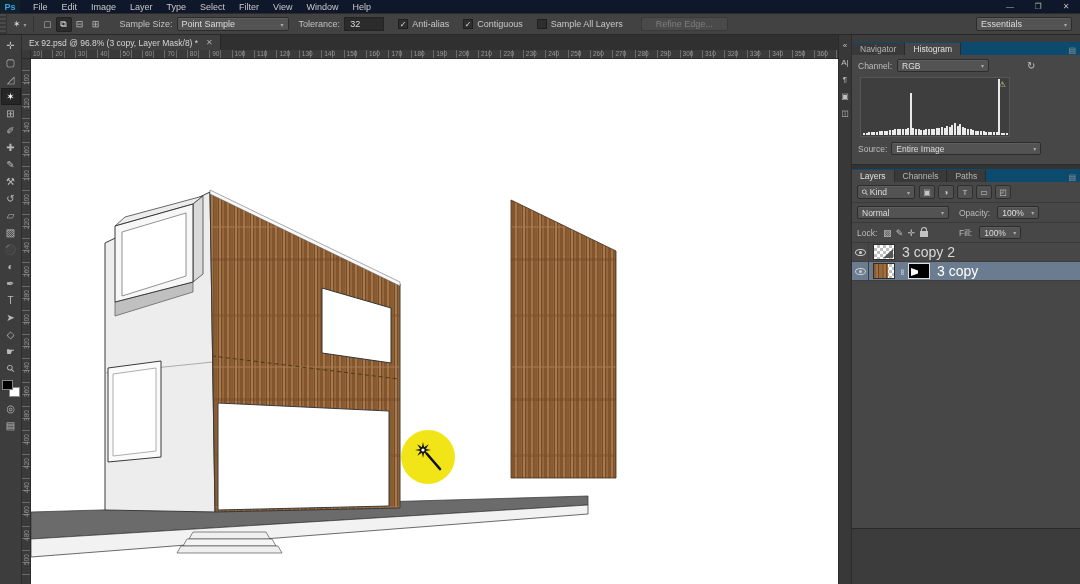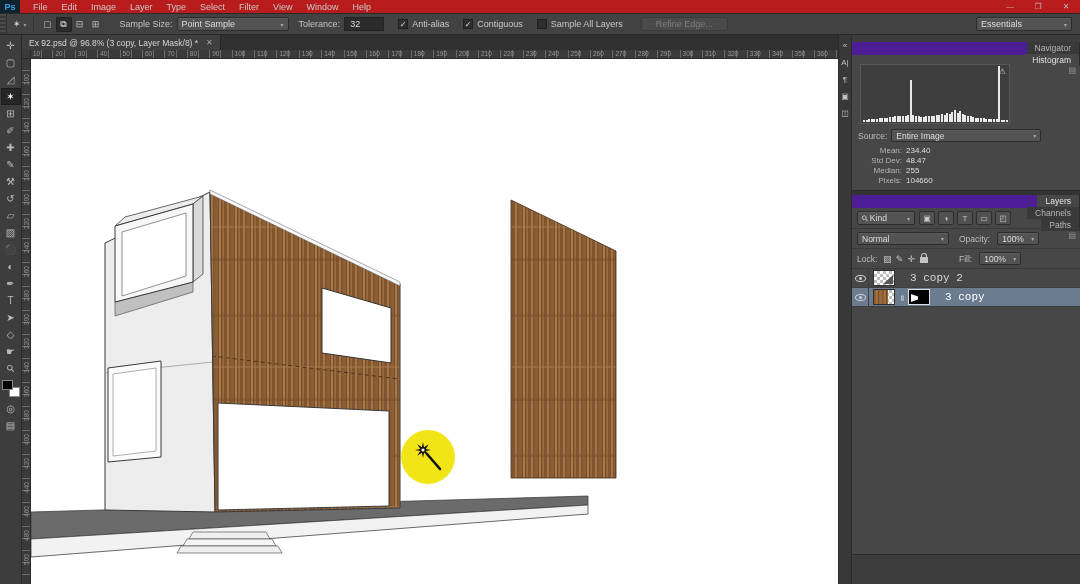--- a/index.html
+++ b/index.html
@@ -1,21 +1,21 @@
 <!DOCTYPE html>
 <html style="--sel: #6b7b90;"><head>
 <meta charset="utf-8">
 <style>
   * { margin:0; padding:0; box-sizing:border-box; }
   html,body { width:1080px; height:584px; overflow:hidden; background:#333; }
   body { font-family:"Liberation Sans", sans-serif; color:#cfcfcf; -webkit-font-smoothing:antialiased; }
   .app { position:absolute; inset:0; width:1080px; height:584px; background:#3c3c3c; }
 
   
-  .titlebar { position:absolute; left:0; top:0; width:1080px; height:14px; background:#b91c1c; border-bottom:1px solid #2a2a2a; display:flex; align-items:center; z-index:30; }
+  .titlebar { position:absolute; left:0; top:0; width:1080px; height:14px; background:#0f172a; border-bottom:1px solid #2a2a2a; display:flex; align-items:center; z-index:30; }
   .ps-logo { width:20px; height:13px; background:#10222e; color:#37a5e5; font-size:9px; font-weight:bold; display:flex; align-items:center; justify-content:center; margin-right:6px; }
   .menu-item { font-size:9px; color:#c8c8c8; padding:8px 7px; line-height:14px; cursor:default; }
   .win-btns { margin-left:auto; display:flex; }
   .win-btn { width:28px; height:13px; font-size:8px; color:#bbb; display:flex; align-items:center; justify-content:center; }
 
   
   .optionsbar { position:absolute; left:0; top:14px; width:1080px; height:21px; background:#424242; border-bottom:1px solid #282828; display:flex; align-items:center; font-size:9px; z-index:29; }
   .ob-grip { width:7px; height:100%; border-right:1px solid #333; background:repeating-linear-gradient(to bottom,#4a4a4a 0 2px,#383838 2px 4px); }
   .ob-tool { display:flex; align-items:center; color:#ddd; padding:0 6px; border-right:1px solid #333; height:16px; }
   .ob-tool .caret { font-size:6px; margin-left:3px; color:#999; }
@@ -55,21 +55,21 @@
   .vruler span { position:absolute; left:-6px; width:20px; font-size:6.5px; color:#979797; transform:rotate(-90deg); text-align:center; }
   .canvas { position:absolute; left:31px; top:59px; width:807px; height:525px; background:#ffffff; z-index:10; }
   .canvas svg { display:block; width:807px; height:525px; }
 
   
   .dockstrip { position:absolute; left:838px; top:35px; width:14px; height:549px; background:#383838; border-left:1px solid #2b2b2b; border-right:1px solid #2b2b2b; z-index:20; display:flex; flex-direction:column; align-items:center; padding-top:3px; gap:2px; }
   .dock-ic { width:13px; height:15px; display:flex; align-items:center; justify-content:center; font-size:8px; color:#c0c0c0; }
 
   
   .rightpanels { position:absolute; left:852px; top:35px; width:228px; height:549px; background:#3c3c3c; z-index:20; font-size:8.5px; }
-  .tabrow { display:flex; height:13px; background:#4c1d95; align-items:flex-end;flex-direction:column; }
+  .tabrow { display:flex; height:13px; background:#0c4a6e; align-items:flex-end; }
   .ptab { padding:1px 8px 1px; font-size:8.5px; color:#b5b5b5; background:#393939; border-right:1px solid #2a2a2a; }
   .ptab.active { background:#474747; color:#e2e2e2; }
   .tabrow .pmenu { margin-left:auto; color:#9a9a9a; font-size:8px; padding-right:4px; }
   .panel-body { background:#474747; border-bottom:1px solid #2a2a2a; }
 
   .hist-body { padding:4px 6px 5px; }
   .row { display:flex; align-items:center; }
   .hist-channel .lbl { color:#bdbdbd; margin-right:5px; }
   .hist-channel .well { width:92px; height:13px; }
   .hist-refresh { margin-left:38px; color:#c5c5c5; font-size:10px; }
@@ -105,21 +105,21 @@
   .eye::after { content:""; position:absolute; left:3px; top:1.5px; width:3px; height:3px; border-radius:50%; background:#cfcfcf; }
   .thumb { width:22px; height:16px; margin:0 4px; border:1px solid #2e2e2e; position:relative; overflow:hidden;
            background-image:linear-gradient(45deg,#bfbfbf 25%,transparent 25%,transparent 75%,#bfbfbf 75%),linear-gradient(45deg,#bfbfbf 25%,transparent 25%,transparent 75%,#bfbfbf 75%); background-color:#fff; background-size:6px 6px; background-position:0 0,3px 3px; }
   .thumb.white { background:#fdfdfd; }
   .thumb.white::after { content:""; position:absolute; left:0; top:0; width:100%; height:4px; background:#e9e9e9; }
   .thumb .shape { position:absolute; right:1px; bottom:1px; width:10px; height:9px; background:#555; clip-path:polygon(100% 0,100% 100%,0 100%); }
   .thumb .wood { position:absolute; inset:0 6px 0 0; background:repeating-linear-gradient(to right,#8a5c32 0 2px,#a1713f 2px 4px,#6e4525 4px 5px,#96683a 5px 8px); }
   .linkic { color:#e8e8e8; font-size:8px; transform:rotate(90deg); width:7px; text-align:center; letter-spacing:-1px; }
   .mask-thumb { width:22px; height:16px; background:#000; border:1px solid #e0e0e0; margin:0 4px 0 2px; position:relative; }
   .mask-thumb::after { content:""; position:absolute; left:2px; top:4px; width:7px; height:8px; background:#fff; clip-path:polygon(0 0,100% 30%,100% 70%,0 100%); }
-  .layer-name { font-size:11px; color:#d8d8d8; margin-left:11px;font-family:Liberation Mono, monospace; }
+  .layer-name { font-size:14px; color:#d8d8d8; margin-left:3px; }
   .layer-row.selected .layer-name { color:#fff; }
   .layers-empty { flex:1; }
 </style>
 </head>
 <body>
 
 <div class="app">
 
   <div class="titlebar">
     <div class="ps-logo">Ps</div>
@@ -402,20 +402,28 @@
 
   <div class="rightpanels">
     <div style="height:7px"></div>
 
     <div class="tabrow" id="hist-tabs">
         <div class="ptab">Navigator</div>
         <div class="ptab active">Histogram</div>
         <span class="pmenu">▤</span>
       </div>
     <div class="panel-body hist-body">
+      <div class="row hist-channel">
+        <span class="lbl">Channel:</span>
+        <div class="well">
+          <span>RGB</span>
+          <span class="caret">▾</span>
+        </div>
+        <span class="hist-refresh">↻</span>
+      </div>
       <div class="hist-plot" id="histplot">
         <span class="hist-warn">⚠</span>
       <div class="bar" style="left: 2px; height: 2px;"></div>
           <div class="bar" style="left: 4.6px; height: 2px;"></div>
           <div class="bar" style="left: 7.2px; height: 3px;"></div>
           <div class="bar" style="left: 9.8px; height: 3px;"></div>
           <div class="bar" style="left: 12.4px; height: 3px;"></div>
           <div class="bar" style="left: 15px; height: 3px;"></div>
           <div class="bar" style="left: 17.6px; height: 4px;"></div>
           <div class="bar" style="left: 20.2px; height: 4px;"></div>
@@ -469,38 +477,20 @@
           <div class="bar" style="left: 145px; height: 2px;"></div>
         </div>
       <div class="row hist-source">
         <span class="lbl">Source:</span>
         <div class="well">
           <span>Entire Image</span>
           <span class="caret">▾</span>
         </div>
       </div>
       <div class="stats">
-        <div class="col left" id="stats-left">
-            <div class="stat">
-              <span class="k">Mean:</span>
-              <span class="v">234.40</span>
-            </div>
-            <div class="stat">
-              <span class="k">Std Dev:</span>
-              <span class="v">48.47</span>
-            </div>
-            <div class="stat">
-              <span class="k">Median:</span>
-              <span class="v">255</span>
-            </div>
-            <div class="stat">
-              <span class="k">Pixels:</span>
-              <span class="v">104660</span>
-            </div>
-          </div>
       </div>
     </div>
 
     <div style="height:4px;background:#333"></div>
 
     <div class="tabrow" id="layers-tabs">
         <div class="ptab active">Layers</div>
         <div class="ptab">Channels</div>
         <div class="ptab">Paths</div>
         <span class="pmenu">▤</span>

